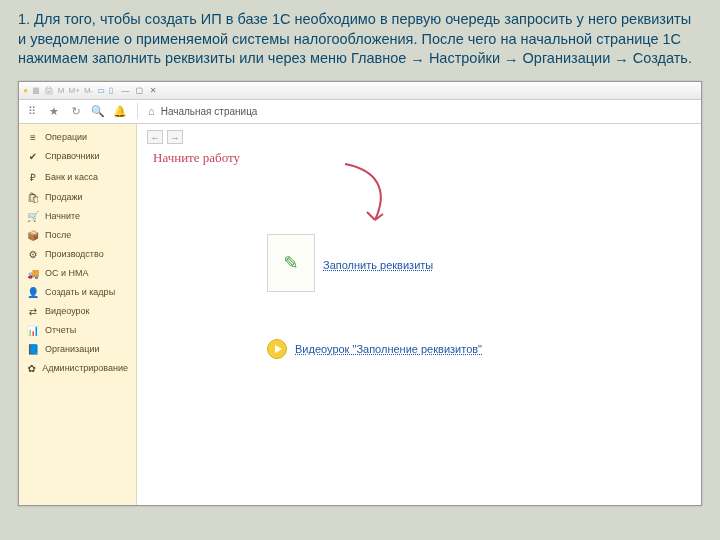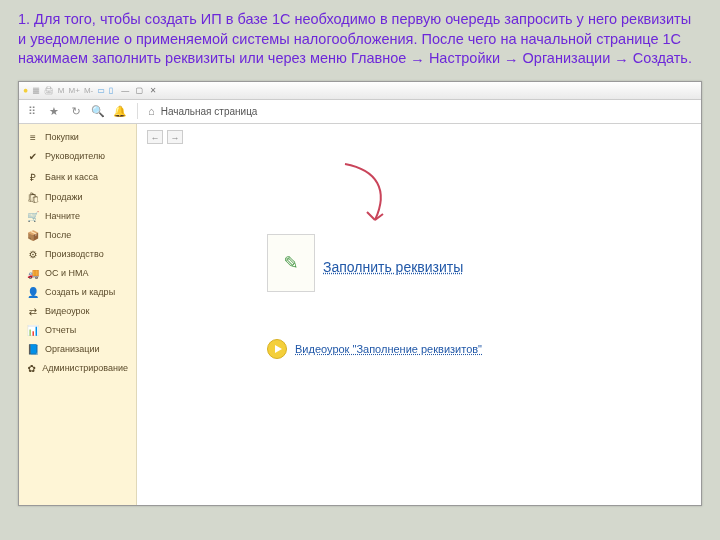--- a/index.html
+++ b/index.html
@@ -8,21 +8,21 @@
     background: #d4d8cd;
     font-family: Arial, sans-serif;
     font-size: 11px;
     color: #333;
     overflow: hidden;
   }
   .instruction {
     padding: 10px 18px 8px 18px;
     font-size: 14.5px;
     line-height: 1.35;
-    color: #6d28d9;
+    color: #0c4a6e;
   }
   .app-window {
     margin: 4px 18px 10px 18px;
     background: #fff;
     border: 1px solid #999;
     height: 425px;
     display: flex;
     flex-direction: column;
     box-shadow: 0 0 2px rgba(0,0,0,0.2);
   }
@@ -85,21 +85,21 @@
     position:absolute; left:130px; top:110px;
     width:48px; height:58px;
     border:1px solid #d5d5d5;
     background:#fdfdf7;
     display:flex; align-items:center; justify-content:center;
   }
   .card .pen { font-size:18px; color:#4a9a4a; }
   .link1 {
     position:absolute; left:186px; top:135px;
     color:#2158a8; text-decoration:underline dotted;
-    font-size:14px;
+    font-size:11px;
   }
   .video-row {
     position:absolute; left:130px; top:215px;
     display:flex; align-items:center; gap:8px;
   }
   .play-btn {
     width:20px; height:20px; border-radius:50%;
     background:#f4cf3a; display:flex; align-items:center; justify-content:center;
     border:1px solid #d8b021;
   }
@@ -144,25 +144,25 @@
     <span class="breadcrumb">
       <span class="home-ico">⌂</span>
       <span>Начальная страница</span>
     </span>
   </div>
 
   <div class="body-area">
     <div class="sidebar">
       <div class="sb-item">
           <span class="si">≡</span>
-          <span>Покупки</span>
+          <span>Операции</span>
         </div>
       <div class="sb-item">
           <span class="si">✔</span>
-          <span>Руководителю</span>
+          <span>Справочники</span>
         </div>
       <div class="sb-item">
           <span class="si">₽</span>
           <span>Банк и касса</span>
         </div>
       <div class="sb-item">
           <span class="si">🛍</span>
           <span>Продажи</span>
         </div>
       <div class="sb-item">
@@ -202,20 +202,21 @@
           <span>Администрирование</span>
         </div>
     </div>
 
     <div class="main">
       <div class="nav-arrows">
         <span class="na">←</span>
         <span class="na">→</span>
       </div>
       <div class="handwrite">
+        <div>Начните работу</div>
       </div>
       <svg class="arrow-svg" width="60" height="70">
         <path d="M8 4 C 40 10, 52 30, 38 60" stroke="#c9445a" stroke-width="2" fill="none"></path>
         <path d="M38 60 L30 52 M38 60 L46 54" stroke="#c9445a" stroke-width="2" fill="none"></path>
       </svg>
 
       <div class="card">
         <span class="pen">✎</span>
       </div>
       <a class="link1">Заполнить реквизиты</a>

